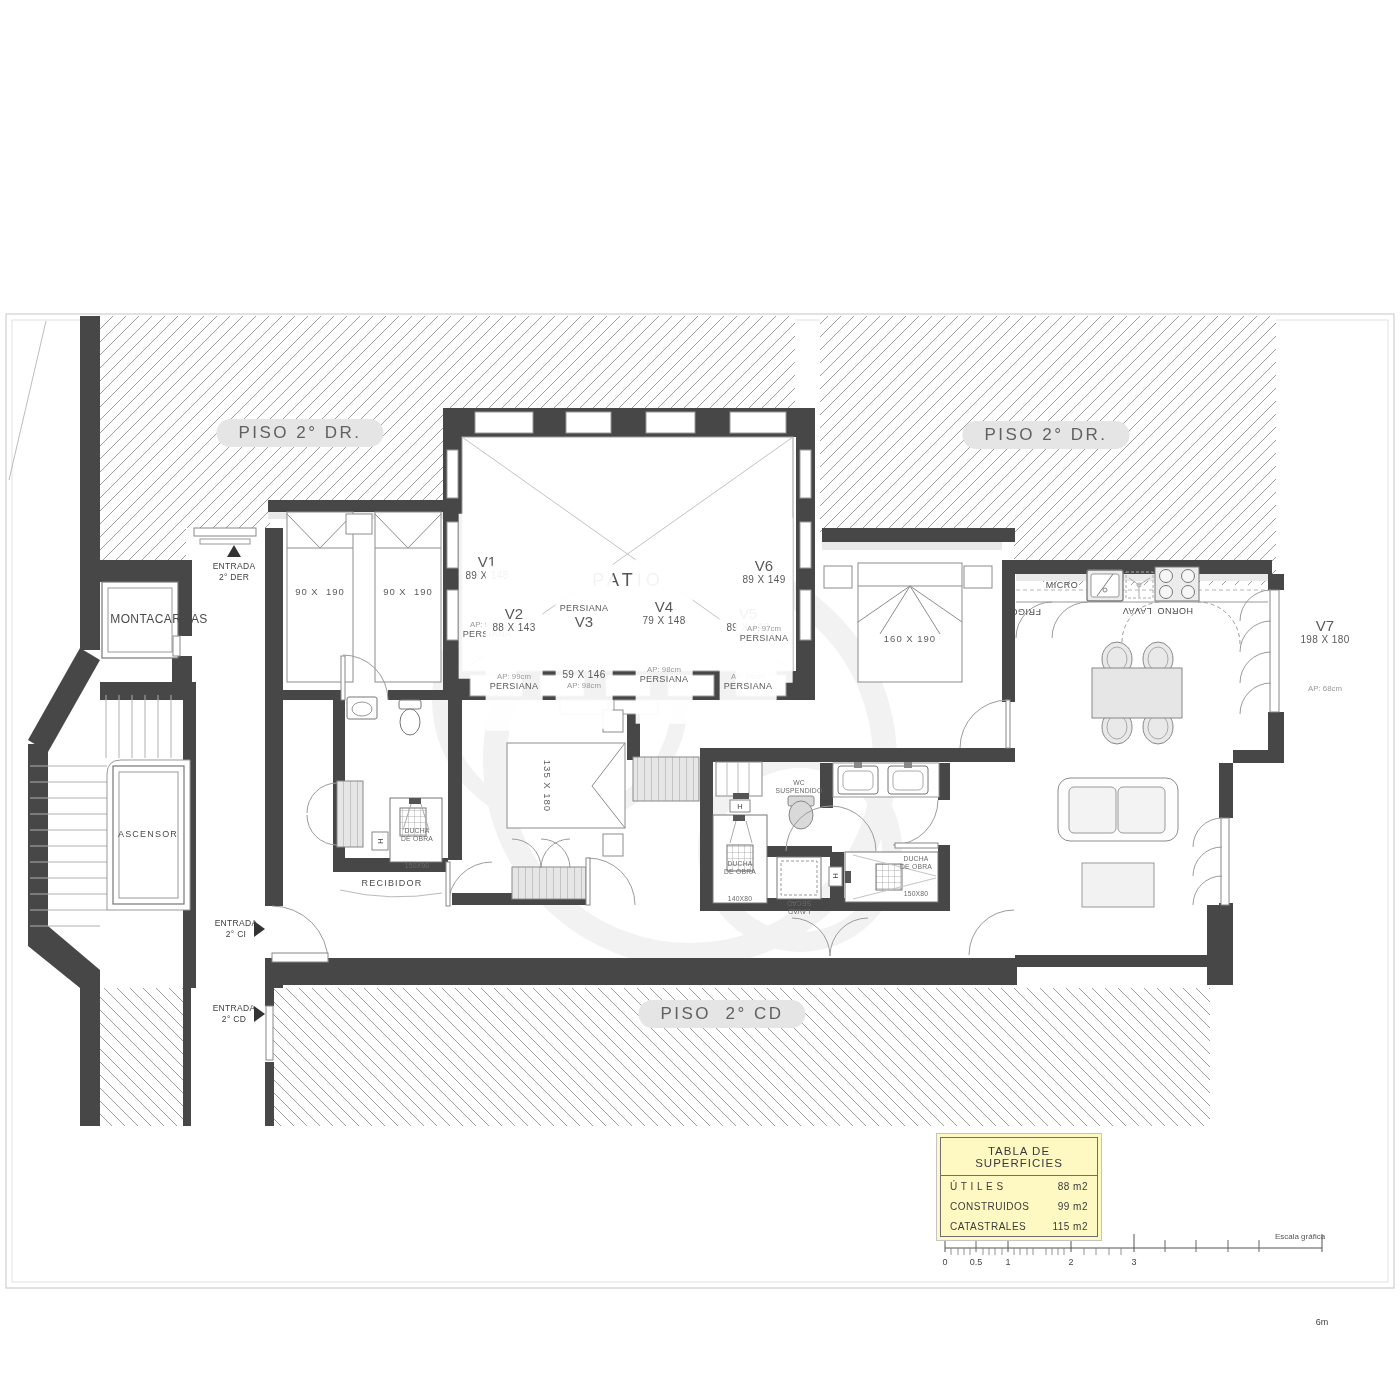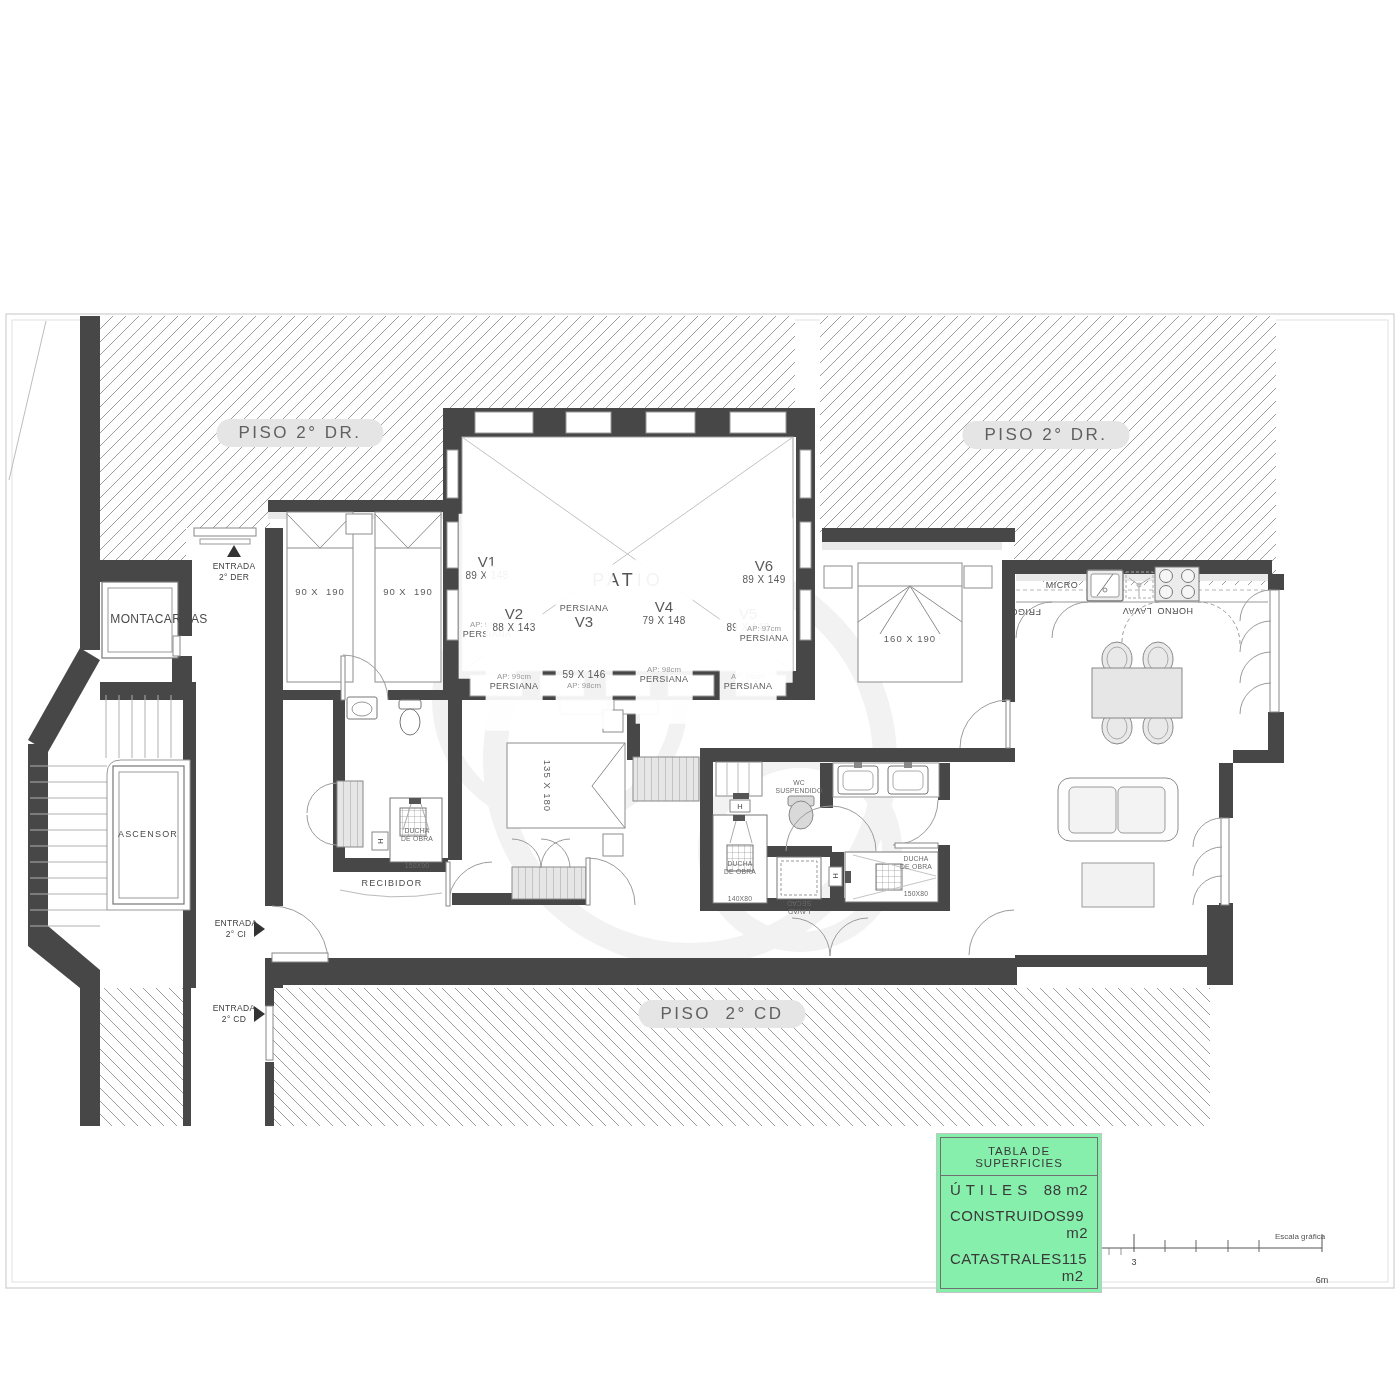--- a/index.html
+++ b/index.html
@@ -18,26 +18,26 @@
   .vtag{line-height:1.18;color:#5a5a5a;background:rgba(255,255,255,.93);padding:1px 4px;}
   .vtag .a{font-size:15px;}
   .vtag .b{font-size:10px;letter-spacing:.4px;}
   .vtag .c{font-size:7.8px;color:#999;}
   .vtag .d{font-size:9px;letter-spacing:.4px;}
   .ktag{font-size:9px;letter-spacing:.5px;color:#4a4a4a;}
   .btag{font-size:6.8px;line-height:1.3;color:#6a6a6a;letter-spacing:.2px;}
   .htag{font-size:7.5px;color:#444;}
   .slabel{font-size:9px;color:#444;}
   .scap{font-size:8px;color:#555;}
-  .tabla{position:absolute;left:936px;top:1133px;width:158px;background:#86efac;
+  .tabla{position:absolute;left:936px;top:1133px;width:158px;background:#fef9c3;
          border:1px solid #c4c4c4;padding:3px;z-index:4;}
   .tabla-inner{border:1px solid #6f6f6f;}
   .tabla-title{font-size:11.5px;letter-spacing:1px;text-align:center;padding:7px 2px 6px;
                border-bottom:1px solid #6f6f6f;color:#3a3a3a;}
-  .tabla-row{display:flex;justify-content:space-between;font-size:15px;letter-spacing:.5px;
+  .tabla-row{display:flex;justify-content:space-between;font-size:10px;letter-spacing:.5px;
              color:#3a3a3a;padding:5px 9px 4px;}
 </style>
 </head>
 <body>
 
 <div class="canvas">
 
 <svg width="1400" height="1400" viewBox="0 0 1400 1400">
   <defs>
     <pattern id="hA" width="13" height="13" patternUnits="userSpaceOnUse">
@@ -429,20 +429,24 @@
     <div class="c">AP: 98cm</div><div class="d">PERSIANA</div>
   </div>
   <div class="lbl vtag" style="left:748px;top:648px">
     <div class="a">V5</div><div class="b">89 X 148</div>
     <div class="c">AP: 98cm</div><div class="d">PERSIANA</div>
   </div>
   <div class="lbl vtag" style="left:764px;top:600px">
     <div class="a">V6</div><div class="b">89 X 149</div>
     <div class="c">AP: 97cm</div><div class="d">PERSIANA</div>
   </div>
+  <div class="lbl vtag" style="left:1325px;top:655px;background:none">
+    <div class="a">V7</div><div class="b">198 X 180</div>
+    <div class="c">AP: 68cm</div>
+  </div>
 
   <div class="lbl dim" style="left:320px;top:591px">90 X  190</div>
   <div class="lbl dim" style="left:408px;top:591px">90 X  190</div>
   <div class="lbl dim" style="left:547px;top:786px;--r:90deg">135 X 180</div>
   <div class="lbl dim" style="left:910px;top:638px">160 X 190</div>
 
   <div class="lbl ktag" style="left:1062px;top:585px">MICRO</div>
   <div class="lbl ktag" style="left:1024px;top:612px;--r:180deg">FRIGO.</div>
   <div class="lbl ktag" style="left:1137px;top:611px;--r:180deg">LAVAV</div>
   <div class="lbl ktag" style="left:1175px;top:611px;--r:180deg">HORNO</div>
@@ -486,15 +490,15 @@
       </div>
     </div>
   </div>
 
   <div class="lbl scap" style="left:1300px;top:1236px">Escala gráfica</div>
   <div class="lbl slabel" style="left:945px;top:1262px">0</div>
   <div class="lbl slabel" style="left:976px;top:1262px">0.5</div>
   <div class="lbl slabel" style="left:1008px;top:1262px">1</div>
   <div class="lbl slabel" style="left:1071px;top:1262px">2</div>
   <div class="lbl slabel" style="left:1134px;top:1262px">3</div>
-  <div class="lbl slabel" style="left:1322px;top:1280px">6m</div>
+  <div class="lbl slabel" style="left:1322px;top:1322px">6m</div>
 
 </div>
 
 </body></html>

